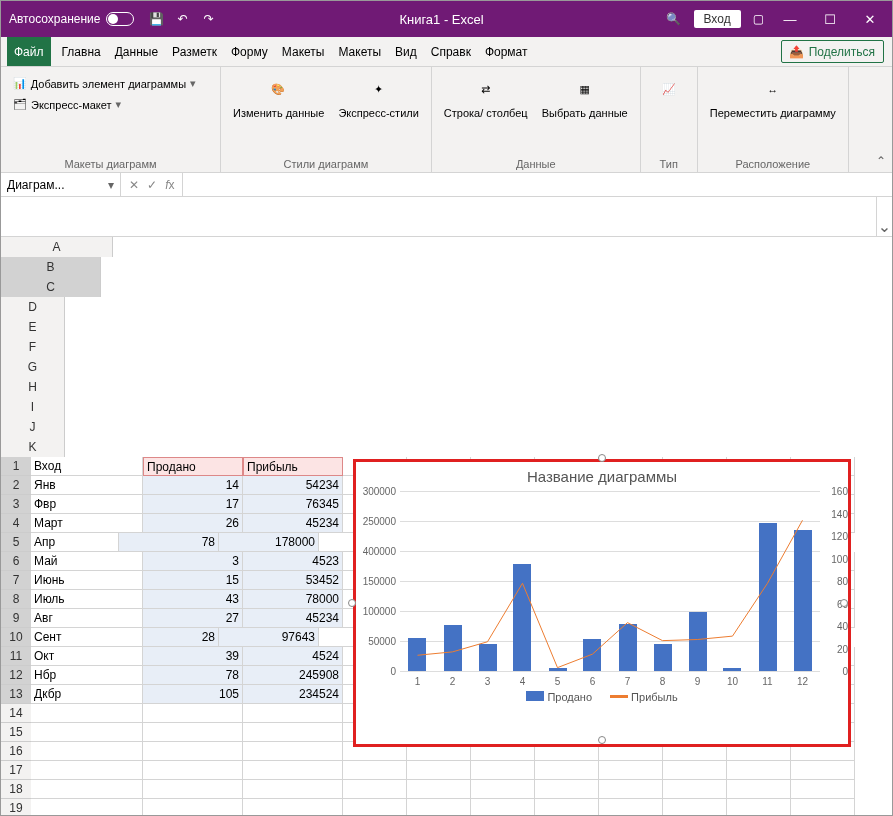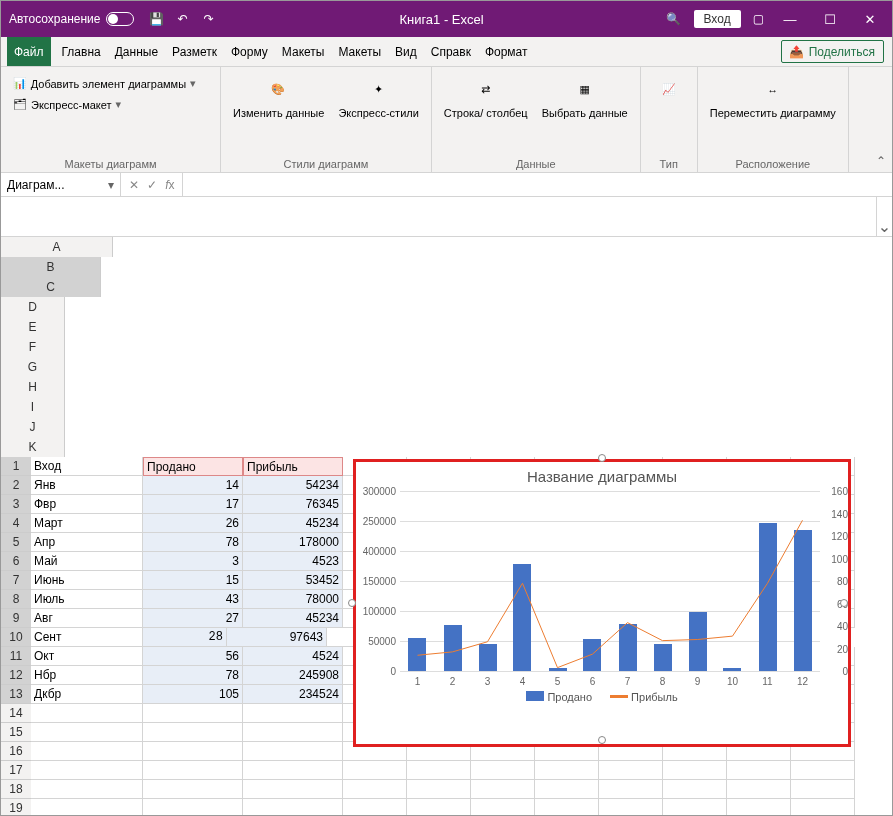--- a/index.html
+++ b/index.html
@@ -281,21 +281,21 @@
         <div class="cell colD" style="width: 64px;"></div>
         <div class="cell colE" style="width: 64px;"></div>
         <div class="cell colF" style="width: 64px;"></div>
         <div class="cell colG" style="width: 64px;"></div>
         <div class="cell colH" style="width: 64px;"></div>
         <div class="cell colI" style="width: 64px;"></div>
         <div class="cell colJ" style="width: 64px;"></div>
         <div class="cell colK" style="width: 64px;"></div>
       </div>
       <div class="cellrow">
-        <div class="cell colA" style="width: 112px;">Апр</div>
+        <div class="cell colA" style="width: 88px;">Апр</div>
         <div class="cell colB num selB" style="width: 100px;">78</div>
         <div class="cell colC num selC" style="width: 100px;">178000</div>
         <div class="cell colD" style="width: 64px;"></div>
         <div class="cell colE" style="width: 64px;"></div>
         <div class="cell colF" style="width: 64px;"></div>
         <div class="cell colG" style="width: 64px;"></div>
         <div class="cell colH" style="width: 64px;"></div>
         <div class="cell colI" style="width: 64px;"></div>
         <div class="cell colJ" style="width: 64px;"></div>
         <div class="cell colK" style="width: 64px;"></div>
@@ -347,34 +347,34 @@
         <div class="cell colE" style="width: 64px;"></div>
         <div class="cell colF" style="width: 64px;"></div>
         <div class="cell colG" style="width: 64px;"></div>
         <div class="cell colH" style="width: 64px;"></div>
         <div class="cell colI" style="width: 64px;"></div>
         <div class="cell colJ" style="width: 64px;"></div>
         <div class="cell colK" style="width: 64px;"></div>
       </div>
       <div class="cellrow">
         <div class="cell colA" style="width: 112px;">Сент</div>
-        <div class="cell colB num selB" style="width: 84px; font-family: Liberation Mono, monospace;">28</div>
+        <div class="cell colB num selB" style="width: 76px;">28</div>
         <div class="cell colC num selC" style="width: 100px;">97643</div>
         <div class="cell colD" style="width: 64px;"></div>
         <div class="cell colE" style="width: 64px;"></div>
         <div class="cell colF" style="width: 64px;"></div>
         <div class="cell colG" style="width: 64px;"></div>
         <div class="cell colH" style="width: 64px;"></div>
         <div class="cell colI" style="width: 64px;"></div>
         <div class="cell colJ" style="width: 64px;"></div>
         <div class="cell colK" style="width: 64px;"></div>
       </div>
       <div class="cellrow">
         <div class="cell colA" style="width: 112px;">Окт</div>
-        <div class="cell colB num selB" style="width: 100px;">56</div>
+        <div class="cell colB num selB" style="width: 100px;">39</div>
         <div class="cell colC num selC" style="width: 100px;">4524</div>
         <div class="cell colD" style="width: 64px;"></div>
         <div class="cell colE" style="width: 64px;"></div>
         <div class="cell colF" style="width: 64px;"></div>
         <div class="cell colG" style="width: 64px;"></div>
         <div class="cell colH" style="width: 64px;"></div>
         <div class="cell colI" style="width: 64px;"></div>
         <div class="cell colJ" style="width: 64px;"></div>
         <div class="cell colK" style="width: 64px;"></div>
       </div>

